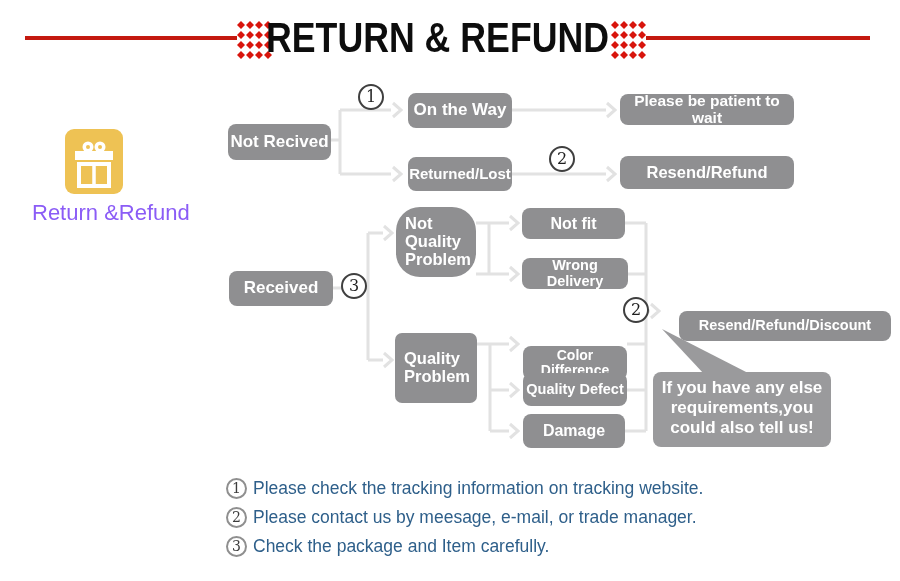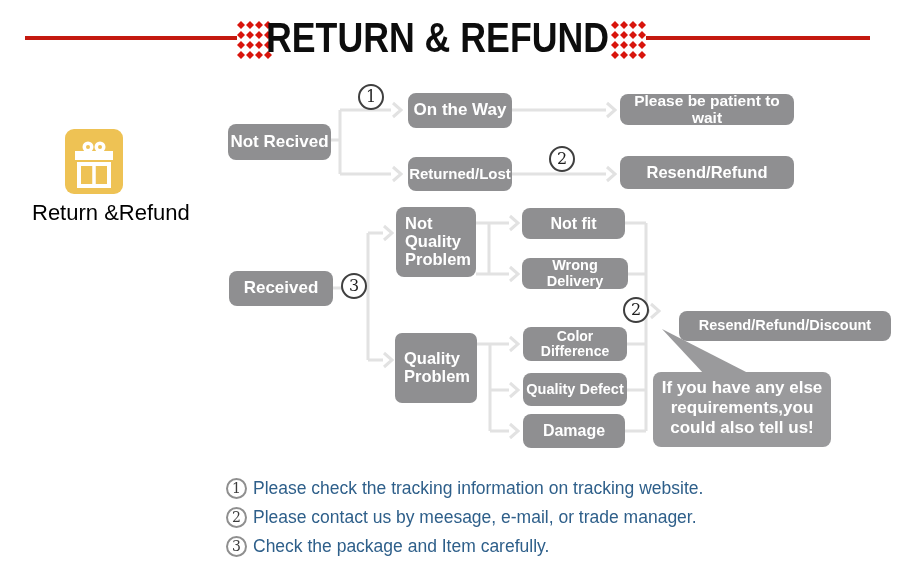--- a/index.html
+++ b/index.html
@@ -11,39 +11,39 @@
   .rule.right{left:646px;width:224px;}
   .dotgrid{position:absolute;top:20px;}
   .dotgrid.left{left:237px;}
   .dotgrid.right{left:611px;}
   .title{position:absolute;left:266px;top:13px;white-space:nowrap;color:#0d0d0d;
          font-weight:700;font-size:43px;letter-spacing:0px;
          transform:scaleX(0.83);transform-origin:left top;}
   
   .gift{position:absolute;left:65px;top:129px;}
   .caption{position:absolute;left:32px;top:200px;width:170px;font-size:22px;
-           color:#000000;letter-spacing:0px;}
+           color:#8b5cf6;letter-spacing:0px;}
   
   .layer{position:absolute;left:0;top:0;}
   .node{position:absolute;background:#8f8f91;color:#ffffff;border-radius:8px;
         font-weight:700;display:flex;align-items:center;justify-content:center;
         text-align:center;box-sizing:border-box;line-height:1.08;}
   #n-not-received{left:228px;top:124px;width:103px;height:36px;font-size:17px;text-align:right;}
   #n-on-the-way{left:408px;top:93px;width:104px;height:35px;font-size:17px;}
   #n-returned-lost{left:408px;top:157px;width:104px;height:34px;font-size:15px;}
   #n-be-patient{left:620px;top:94px;width:174px;height:31px;font-size:15.5px;}
   #n-resend-refund{left:620px;top:156px;width:174px;height:33px;font-size:16.5px;}
   #n-received{left:229px;top:271px;width:104px;height:35px;font-size:17px;}
   #n-not-quality-problem{left:396px;top:207px;width:80px;height:70px;font-size:16.5px;
-        justify-content:flex-start;text-align:left;padding-left:9px;}
+        justify-content:flex-start;text-align:left;padding-left:9px;border-radius:24px;}
   #n-not-fit{left:522px;top:208px;width:103px;height:31px;font-size:16px;}
   #n-wrong-delivery{left:522px;top:258px;width:106px;height:31px;font-size:14.5px;}
   #n-quality-problem{left:395px;top:333px;width:82px;height:70px;font-size:16.5px;
         justify-content:flex-start;text-align:left;padding-left:9px;border-radius:7px;}
-  #n-color-difference{left:523px;top:327px;width:104px;height:34px;font-size:14px;}
+  #n-color-difference{left:523px;top:346px;width:104px;height:34px;font-size:14px;}
   #n-quality-defect{left:523px;top:373px;width:104px;height:33px;font-size:14.5px;}
   #n-damage{left:523px;top:414px;width:102px;height:34px;font-size:16px;}
   #n-resend-refund-discount{left:663px;top:311px;width:212px;height:30px;font-size:14.5px;margin-left:16px;}
   #n-bubble{left:653px;top:372px;width:178px;height:75px;background:#9a9a9c;
         font-size:17px;justify-content:flex-start;text-align:center;
         padding:6px 8px;align-items:flex-start;line-height:1.18;}
   
   .marker{position:absolute;width:26px;height:26px;border:2px solid #3f3f3f;border-radius:50%;
           background:#fff;color:#1f1f1f;font:400 16px/22px "DejaVu Serif",serif;
           text-align:center;box-sizing:border-box;}

